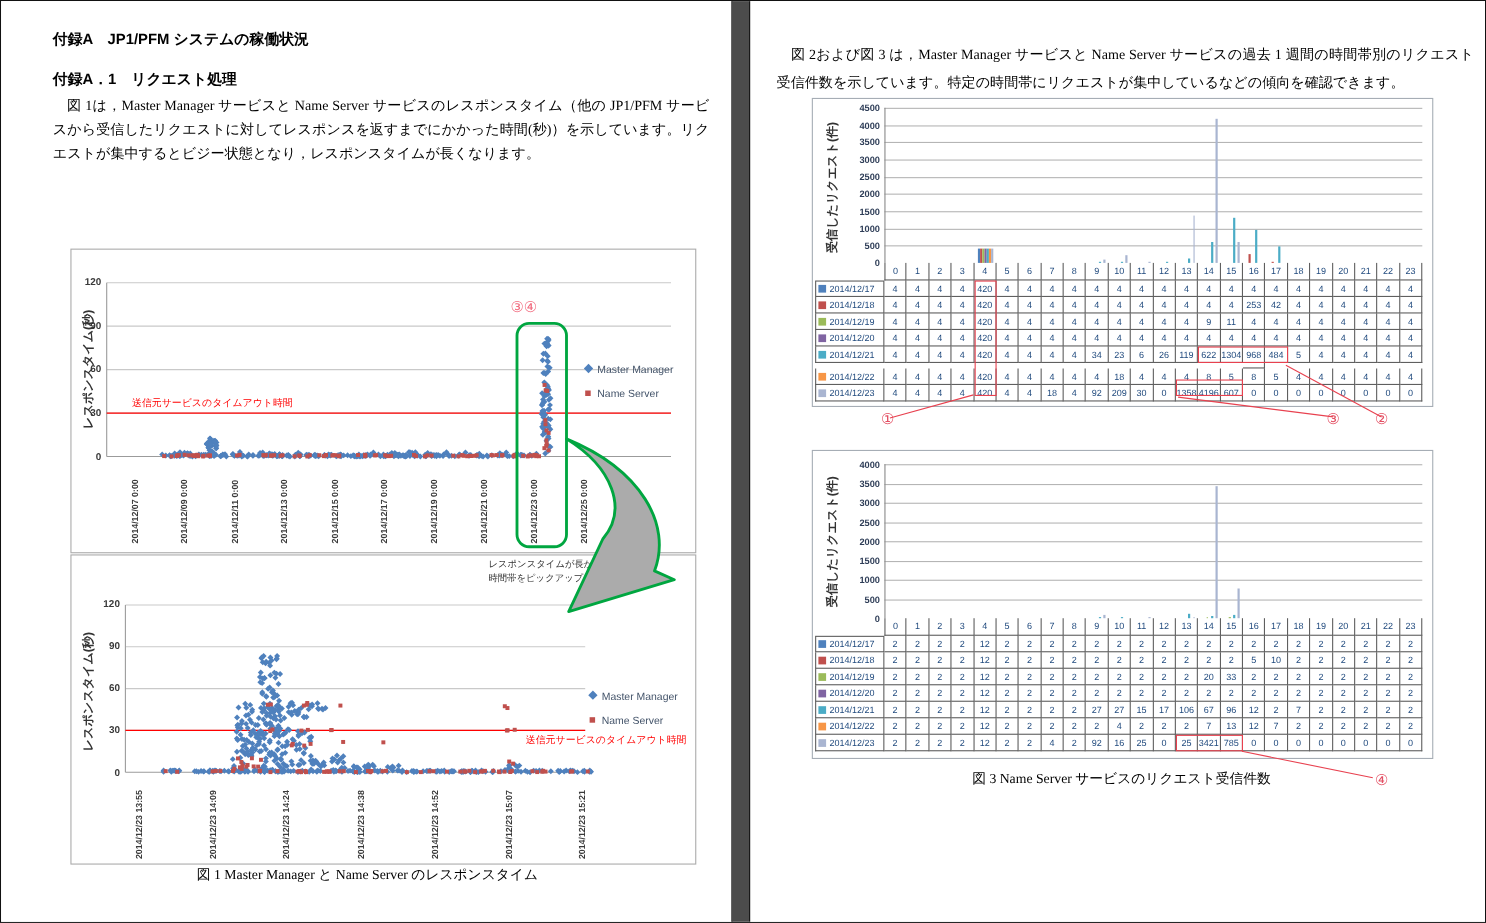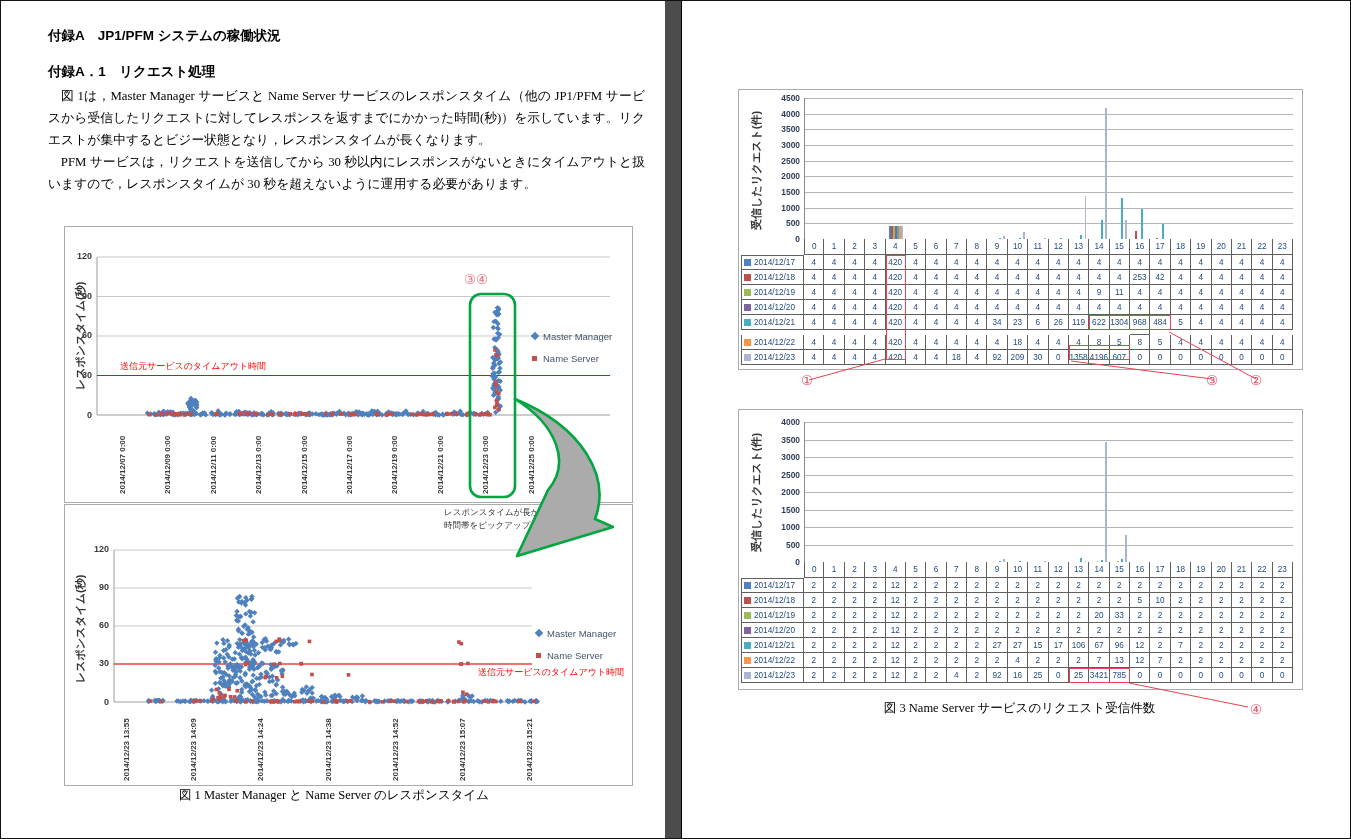--- a/index.html
+++ b/index.html
@@ -55,21 +55,20 @@
 </head>
 <body>
 
 <div id="canvas">
 
   <div class="page" id="pageL">
     <div class="h1">付録A　JP1/PFM システムの稼働状況</div>
     <div class="h2">付録A．1　リクエスト処理</div>
     <div class="body-text">
       <p>　図 1は，Master Manager サービスと Name Server サービスのレスポンスタイム（他の JP1/PFM サービスから受信したリクエストに対してレスポンスを返すまでにかかった時間(秒)）を示しています。リクエストが集中するとビジー状態となり，レスポンスタイムが長くなります。</p>
-      <p>　PFM サービスは，リクエストを送信してから 30 秒以内にレスポンスがないときにタイムアウトと扱いますので，レスポンスタイムが 30 秒を超えないように運用する必要があります。</p>
     </div>
 
     <div class="chartbox" id="chartA">
         <svg width="567" height="275" style="position: absolute; left: 0px; top: 0px;">
           <line x1="32" y1="148.499" x2="545" y2="148.499" stroke="#c9c9c9" stroke-width="1"></line>
           <line x1="32" y1="108.998" x2="545" y2="108.998" stroke="#c9c9c9" stroke-width="1"></line>
           <line x1="32" y1="69.497" x2="545" y2="69.497" stroke="#c9c9c9" stroke-width="1"></line>
           <line x1="32" y1="29.99600000000001" x2="545" y2="29.99600000000001" stroke="#c9c9c9" stroke-width="1"></line>
           <line x1="32" y1="29.99600000000001" x2="32" y2="188" stroke="#9b9b9b" stroke-width="1"></line>
           <line x1="32" y1="188" x2="545" y2="188" stroke="#9b9b9b" stroke-width="1"></line>
@@ -1200,20 +1199,21 @@
     <svg style="position:absolute;left:440px;top:380px;z-index:6;pointer-events:none;" width="200" height="190" viewBox="0 0 200 190">
       <path d="M 74 18 C 142 46, 170 96, 154 138 L 172 146 L 76 175 L 107 109 C 130 82, 116 44, 74 18 Z" fill="#ABABAB" stroke="#00A640" stroke-width="2.6" stroke-linejoin="round"></path>
     </svg>
 
     <div class="caption" id="cap1">図 1 Master Manager と Name Server のレスポンスタイム</div>
   </div>
 
   <div id="divider"></div>
 
   <div class="page" id="pageR">
+    <p class="rpara">　図 2および図 3 は，Master Manager サービスと Name Server サービスの過去 1 週間の時間帯別のリクエスト受信件数を示しています。特定の時間帯にリクエストが集中しているなどの傾向を確認できます。</p>
 
     <div class="figbox" id="fig2">
         <div class="gline" style="left: 65px; top: 133.333px; width: 489px;"></div>
         <div class="gline" style="left: 65px; top: 117.666px; width: 489px;"></div>
         <div class="gline" style="left: 65px; top: 101.999px; width: 489px;"></div>
         <div class="gline" style="left: 65px; top: 86.332px; width: 489px;"></div>
         <div class="gline" style="left: 65px; top: 70.665px; width: 489px;"></div>
         <div class="gline" style="left: 65px; top: 54.998px; width: 489px;"></div>
         <div class="gline" style="left: 65px; top: 39.331px; width: 489px;"></div>
         <div class="gline" style="left: 65px; top: 23.664px; width: 489px;"></div>

